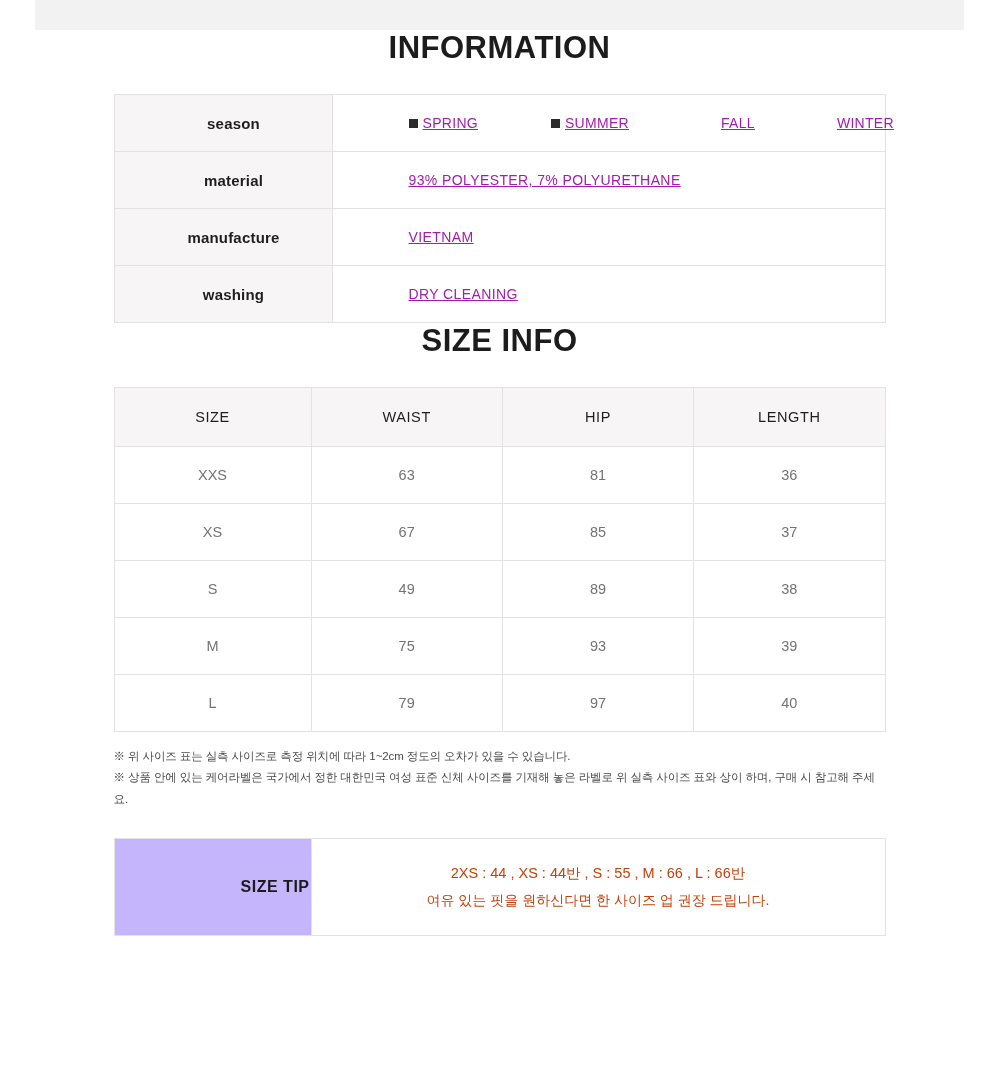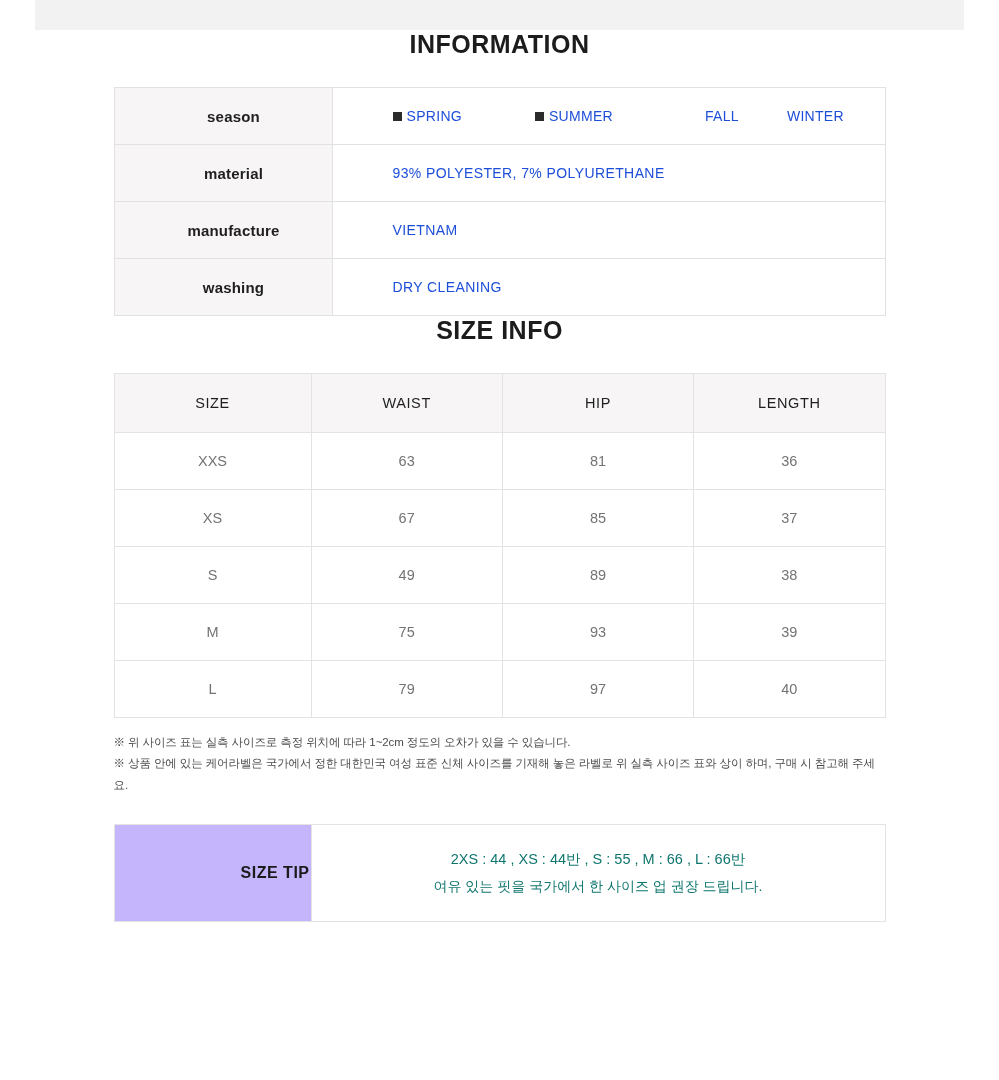--- a/index.html
+++ b/index.html
@@ -38,21 +38,21 @@
     width: 929px;
     height: 30px;
     background: #f2f2f2;
   }
   .content {
     position: relative;
     padding-top: 30px;
   }
   h2.section-title {
     text-align: center;
-    font-size: 25px;
+    font-size: 31px;
     font-weight: bold;
     letter-spacing: 0.5px;
     color: #1c1c1c;
     margin: 0;
   }
   .title-info { margin-top: 38px; }
   .title-size { margin-top: 72px; }
 
   table.info-table {
     border-collapse: collapse;
@@ -70,24 +70,25 @@
   table.info-table td.label {
     width: 194px;
     background: #f7f5f5;
     text-align: center;
     font-weight: bold;
     font-size: 15px;
     color: #1f1f1f;
     letter-spacing: 0.2px;
   }
   table.info-table td.value {
-    padding-left: 60px;
+    padding-left: 76px;
     letter-spacing: 0.4px;
     font-size: 14px;
-    color: #1d4ed8;
+    color: #a21caf;
+    text-decoration: underline;
   }
   .season-row {
     display: flex;
     align-items: center;
     font-size: 14px;
     letter-spacing: 0.3px;
   }
   .season-item {
     display: flex;
     align-items: center;
@@ -98,21 +99,21 @@
     width: 9px;
     height: 9px;
     background: #2b2b2b;
     margin-right: 5px;
   }
   .season-item .sq.off {
     background: transparent;
   }
   .s-spring { margin-right: 73px; }
   .s-summer { margin-right: 78px; }
-  .s-fall { margin-right: 34px; }
+  .s-fall { margin-right: 68px; }
 
   table.size-table {
     border-collapse: collapse;
     margin: 28px auto 0 auto;
     width: 772px;
     table-layout: fixed;
   }
   table.size-table th,
   table.size-table td {
     border: 1px solid #e3e3e3;
@@ -156,21 +157,21 @@
     background: #c4b5fd;
     text-align: right;
     font-weight: bold;
     font-size: 16px;
     letter-spacing: 0.5px;
     color: #1b1b1b;
   }
   table.tip-table td.value {
     text-align: center;
     font-size: 14.5px;
-    color: #0f766e;
+    color: #c2410c;
     line-height: 1.95;
   }
   .tip-line2 { font-size: 14px; }
 </style>
 </head>
 <body>
 
 <div class="page">
 
   <div class="top-strip">
@@ -270,20 +271,20 @@
       <div>※ 위 사이즈 표는 실측 사이즈로 측정 위치에 따라 1~2cm 정도의 오차가 있을 수 있습니다.</div>
       <div>※ 상품 안에 있는 케어라벨은 국가에서 정한 대한민국 여성 표준 신체 사이즈를 기재해 놓은 라벨로 위 실측 사이즈 표와 상이 하며, 구매 시 참고해 주세요.</div>
     </div>
 
     <table class="tip-table">
       <tbody>
         <tr>
           <td class="label">SIZE TIP</td>
           <td class="value">
             <div>2XS : 44 , XS : 44반 , S : 55 , M : 66 , L : 66반</div>
-            <div class="tip-line2">여유 있는 핏을 국가에서 한 사이즈 업 권장 드립니다.</div>
+            <div class="tip-line2">여유 있는 핏을 원하신다면 한 사이즈 업 권장 드립니다.</div>
           </td>
         </tr>
       </tbody>
     </table>
 
   </div>
 </div>
 
 </body></html>

